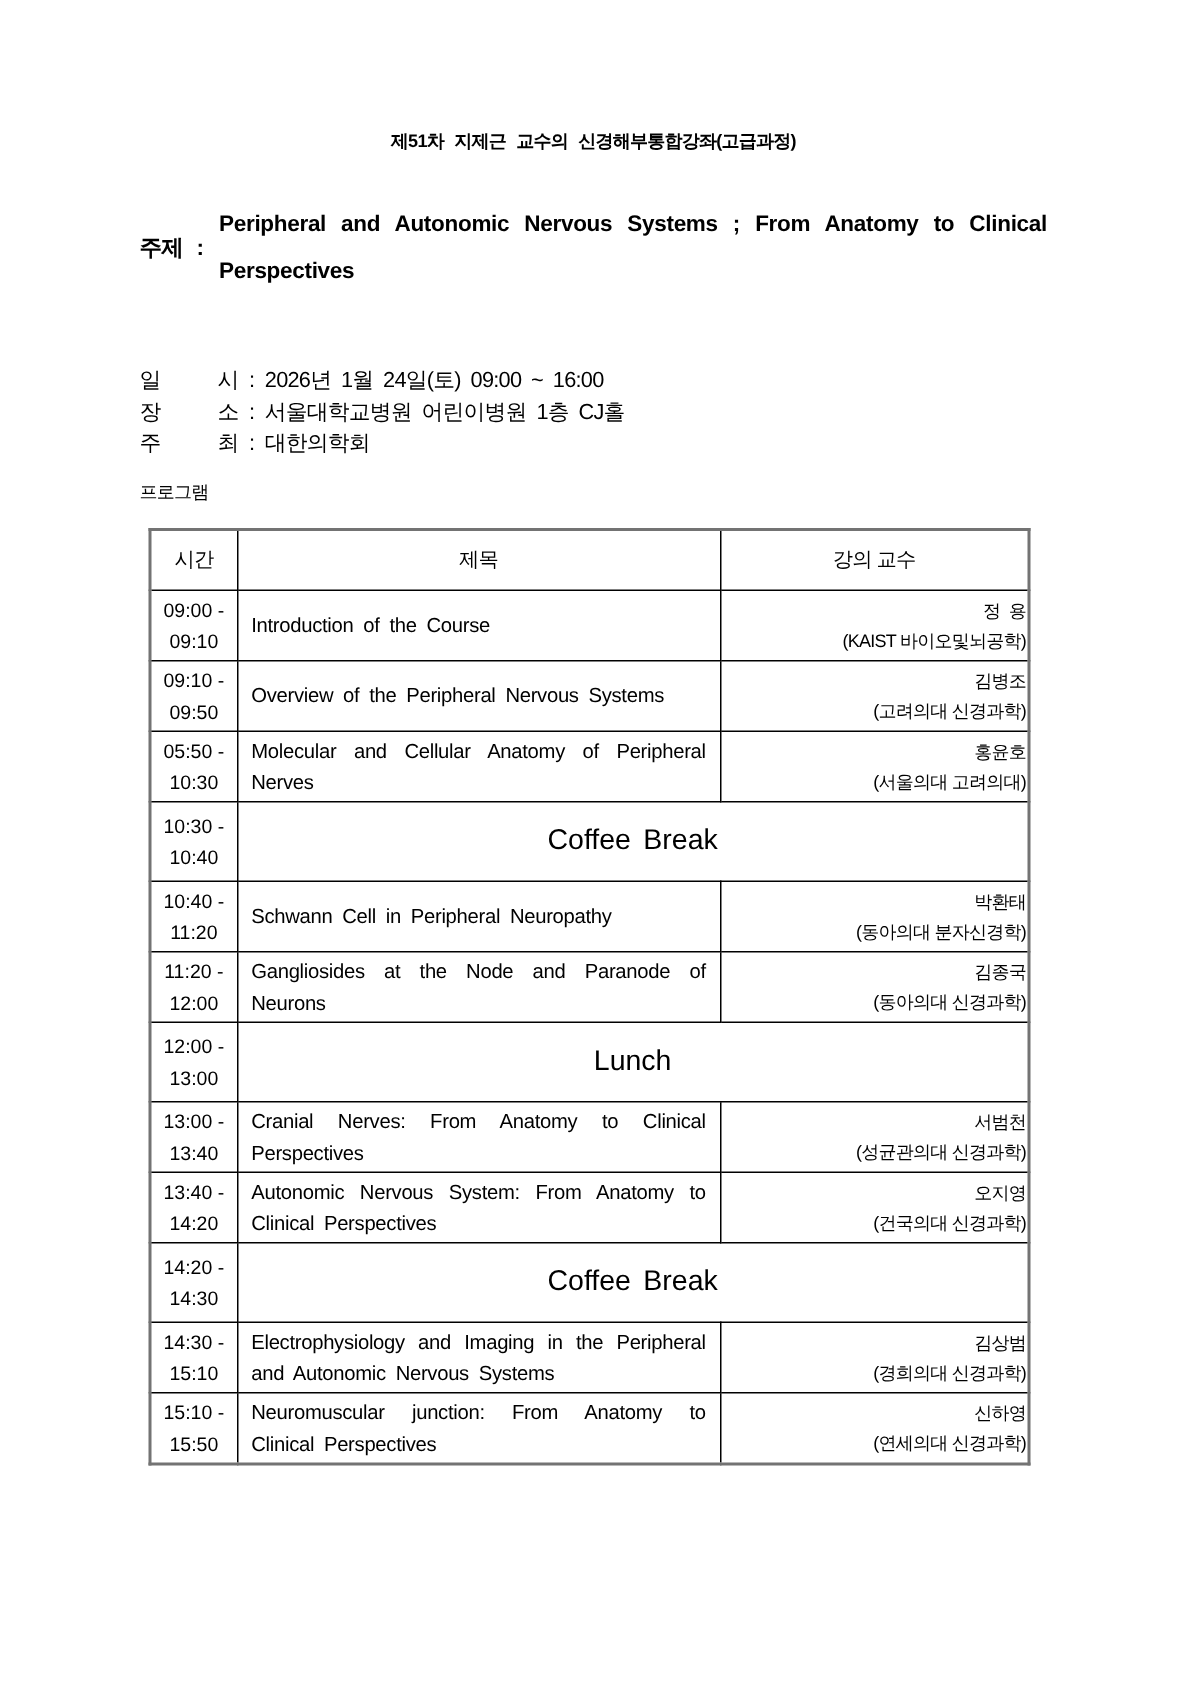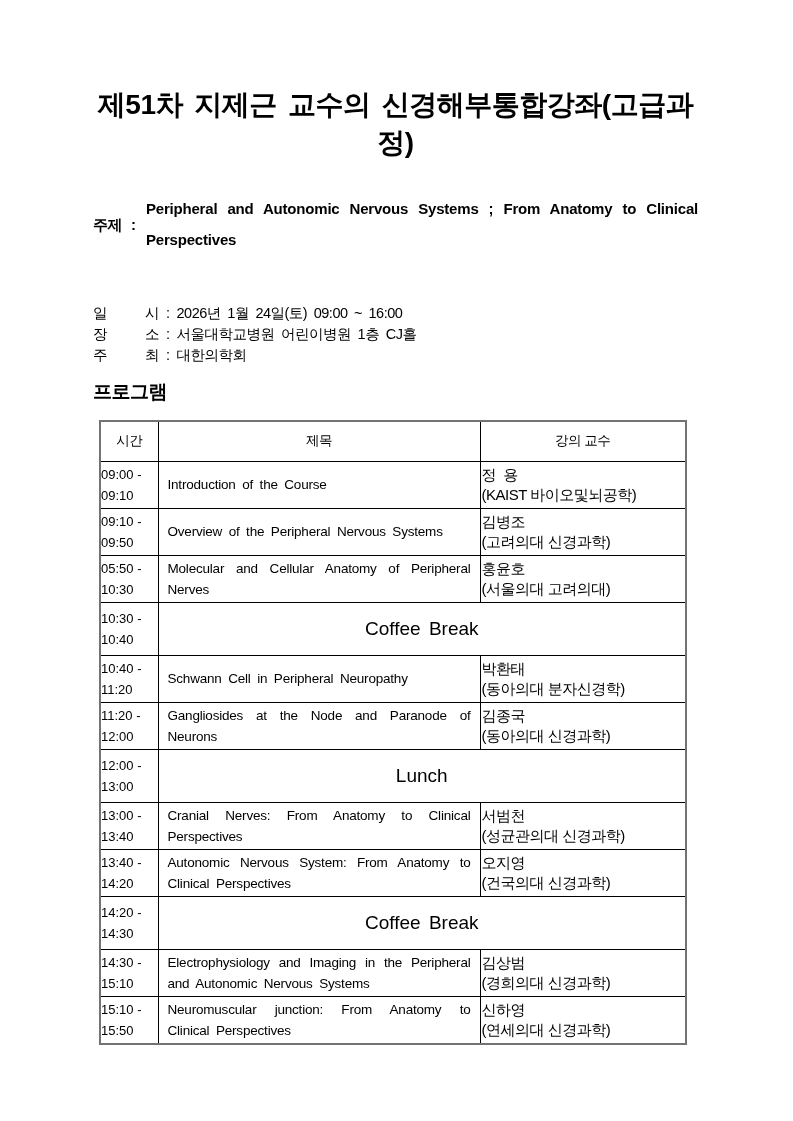--- a/index.html
+++ b/index.html
@@ -15,21 +15,21 @@
     height: 1121px;
     background: #ffffff;
     box-sizing: border-box;
     padding: 0 95px 0 93px;
     overflow: hidden;
   }
   .doc-title {
     margin: 0;
     padding-top: 86px;
     text-align: center;
-    font-size: 28px;
+    font-size: 12px;
     font-weight: bold;
     letter-spacing: -0.5px;
     word-spacing: 4px;
   }
   .subject {
     display: flex;
     align-items: center;
     margin-top: 31px;
     font-size: 15px;
     font-weight: bold;
@@ -53,22 +53,22 @@
   .info-row { display: flex; }
   .info-label {
     width: 66px;
     display: inline-flex;
     justify-content: space-between;
   }
   .info-colon { padding: 0 7px 0 7px; }
   .info-value { word-spacing: 3px; }
   .program-heading {
     margin-top: 13px;
-    font-size: 19px;
-    font-weight: bold;
+    font-size: 12px;
+    font-weight: normal;
     letter-spacing: -0.5px;
   }
   table.program {
     border-collapse: collapse;
     table-layout: fixed;
     width: 586px;
     margin-left: 6px;
     margin-top: 15px;
     border: 2px solid #737373;
   }
@@ -78,38 +78,38 @@
     box-sizing: border-box;
   }
   th.col-head {
     height: 40px;
     font-weight: normal;
     font-size: 13.5px;
     text-align: center;
     letter-spacing: -0.5px;
   }
   td.time-cell {
-    text-align: left;
+    text-align: center;
     font-size: 13px;
     line-height: 21px;
     padding: 2px 0;
   }
   tr.session td { height: 47px; }
   tr.break-row td { height: 53px; }
   td.title-cell {
     font-size: 13.5px;
     line-height: 21px;
     padding: 1px 9px;
     text-align: justify;
     word-spacing: 3px;
     letter-spacing: -0.2px;
   }
   td.prof-cell {
-    text-align: left;
-    font-size: 15px;
+    text-align: right;
+    font-size: 12px;
     line-height: 20px;
     letter-spacing: -0.5px;
   }
   .prof-name { display: block; white-space: pre-wrap; }
   .prof-affil { display: block; white-space: pre-wrap; }
   td.break-cell {
     text-align: center;
     font-size: 19px;
     word-spacing: 3px;
   }

